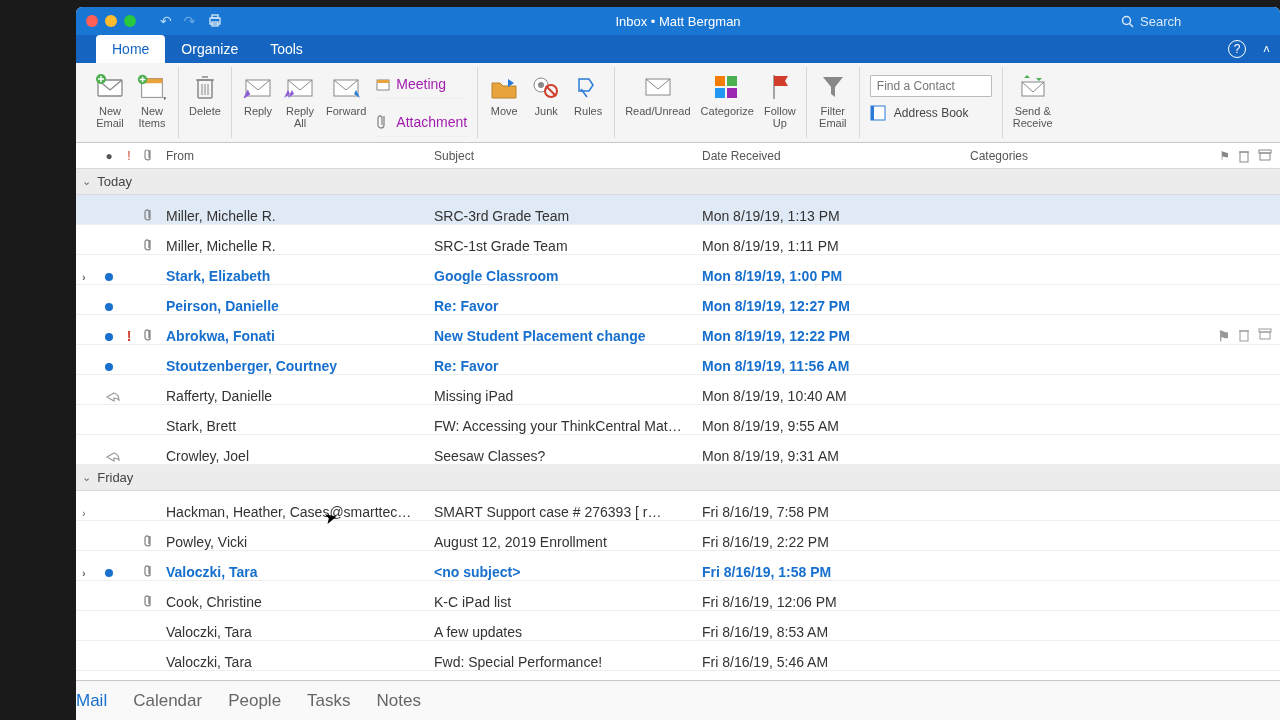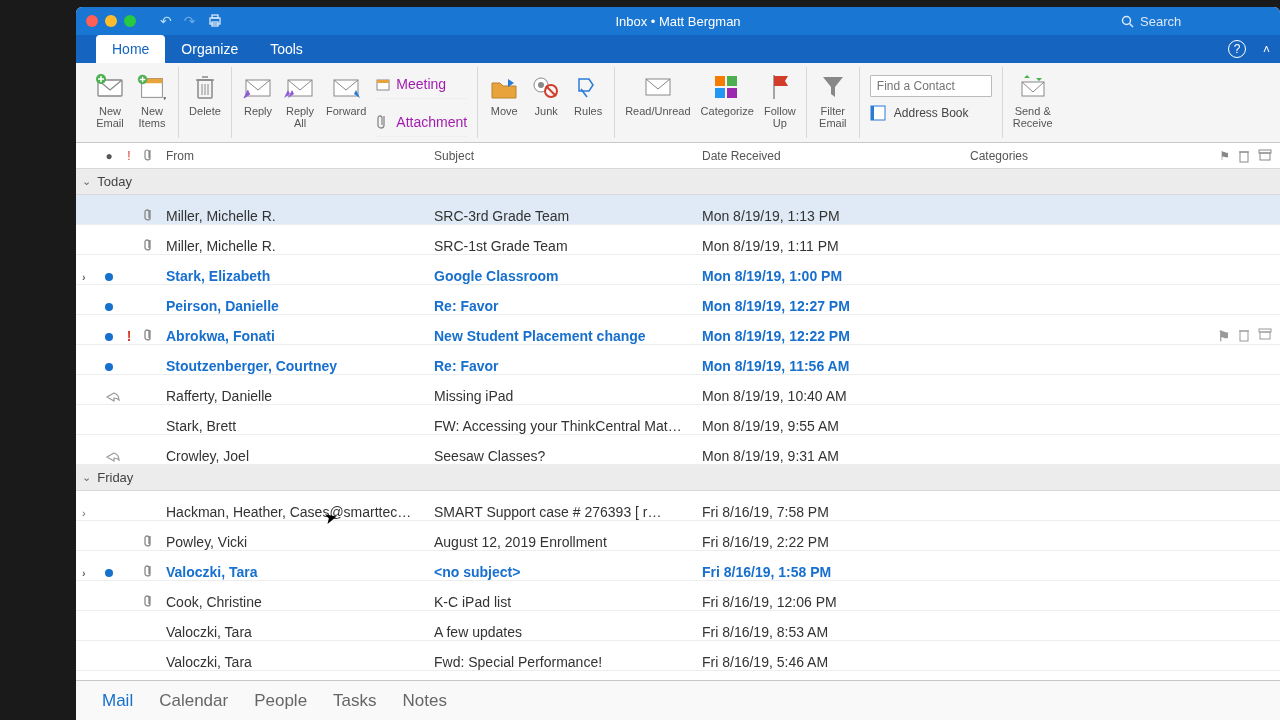--- a/index.html
+++ b/index.html
@@ -39,21 +39,21 @@
   .grouprow{height:26px;background:#ececec;border-bottom:1px solid #d8d8d8;display:flex;align-items:center;font-size:13px;color:#444;padding-left:6px;gap:6px;}
   .row{height:30px;display:flex;align-items:flex-end;border-bottom:1px solid #eee;font-size:14px;cursor:pointer;}
   .row.sel{background:#dfeaf6;}
   .row.unread{color:#176fce;font-weight:600;}
   .row.read{color:#333;}
   .row .cell{padding:0 6px;white-space:nowrap;overflow:hidden;text-overflow:ellipsis;}
   .udot{width:8px;height:8px;border-radius:50%;background:#176fce;display:inline-block;}
   .imp-mark{color:#d23c2a;font-weight:bold;}
   .att-ico{color:#888;}
   .tail-icons{display:flex;gap:8px;color:#999;padding-right:8px;font-size:14px;}
-  .nav { height:40px; border-top:1px solid #c8c8c8; background:#f9f9f9; display:flex; align-items:center; gap:26px; padding-left:26px; font-size:17px; color:#666;}
+  .nav { height:40px; border-top:1px solid #c8c8c8; background:#f9f9f9; display:flex; align-items:center; gap:26px; font-size:17px; color:#666;}
   .nav .item.active{color:#176fce;font-weight:500;}
   .nav .item{cursor:pointer;}
   svg{display:block;}
   .chev{font-size:11px;color:#666;}
   .cursor-arrow{position:absolute;left:248px;top:339px;font-size:16px;color:#000;transform:rotate(-15deg);pointer-events:none;z-index:10;}
 </style>
 </head>
 <body>
 
 <div class="window">

